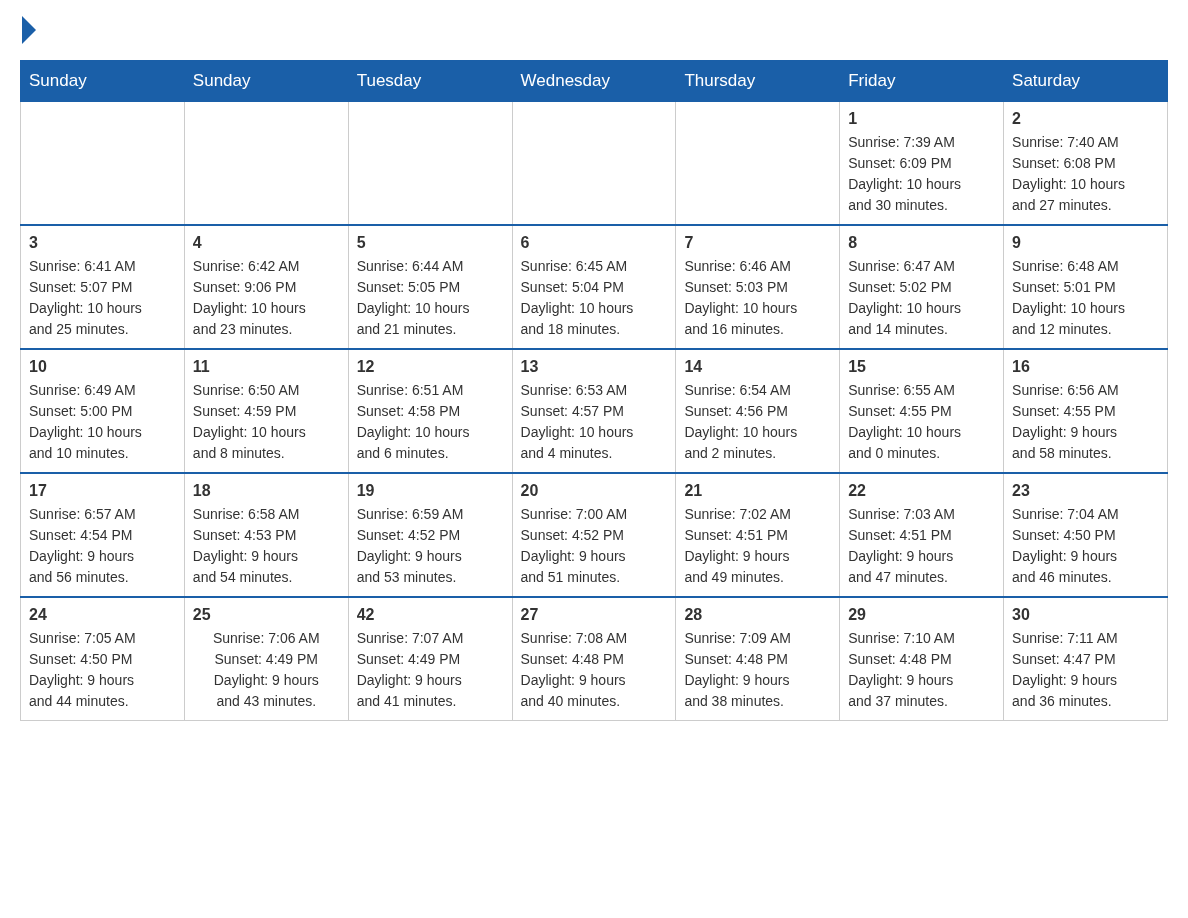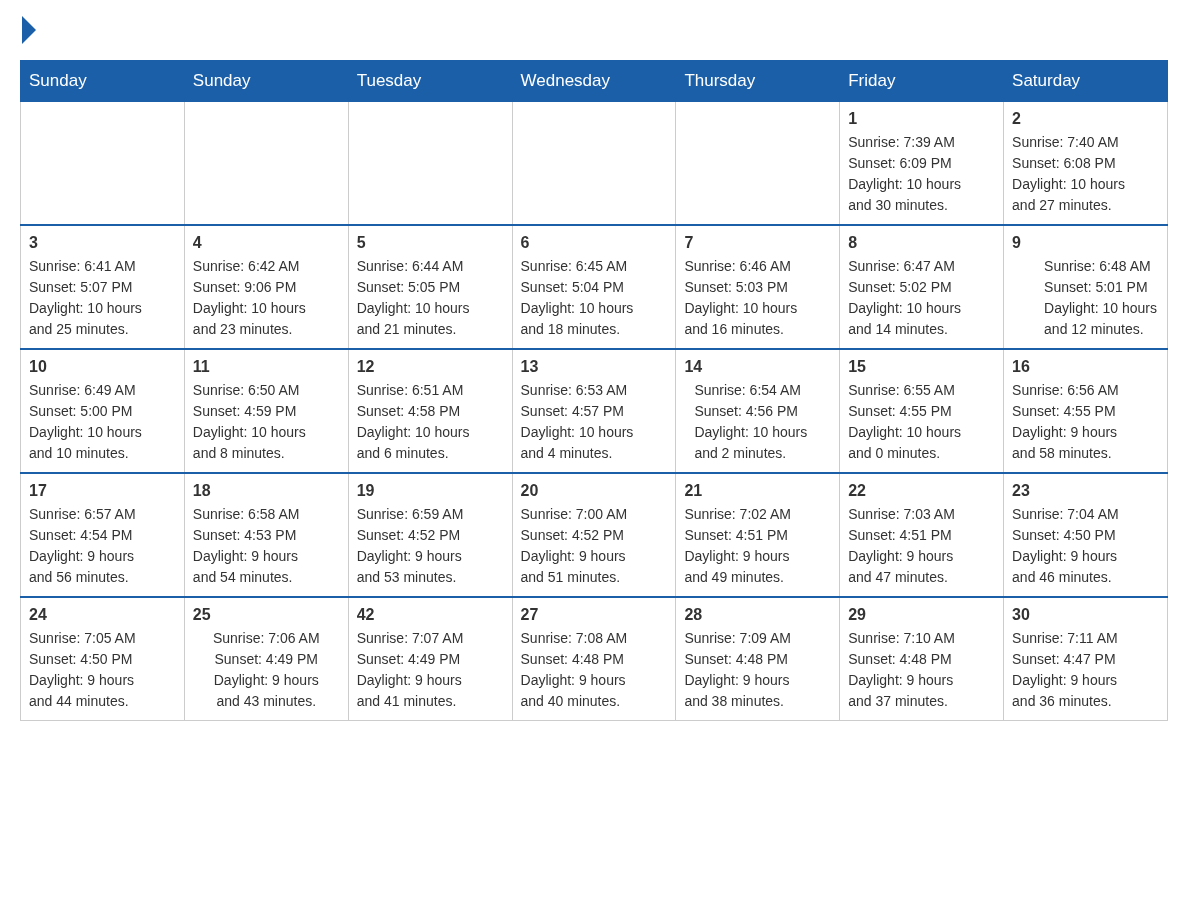--- a/index.html
+++ b/index.html
@@ -191,21 +191,21 @@
         </td>
         <td>
           <span class="day-number">8</span>
           <div class="day-info" style="white-space: pre-line;">Sunrise: 6:47 AM
 Sunset: 5:02 PM
 Daylight: 10 hours
 and 14 minutes.</div>
         </td>
         <td>
           <span class="day-number">9</span>
-          <div class="day-info" style="white-space: pre-line; margin-left: 32px;">Sunrise: 6:48 AM
+          <div class="day-info" style="white-space: pre-line;">Sunrise: 6:48 AM
 Sunset: 5:01 PM
 Daylight: 10 hours
 and 12 minutes.</div>
         </td>
       </tr>
       <tr class="row-divider">
         <td>
           <span class="day-number">10</span>
           <div class="day-info" style="white-space: pre-line;">Sunrise: 6:49 AM
 Sunset: 5:00 PM
@@ -228,21 +228,21 @@
         </td>
         <td>
           <span class="day-number">13</span>
           <div class="day-info" style="white-space: pre-line;">Sunrise: 6:53 AM
 Sunset: 4:57 PM
 Daylight: 10 hours
 and 4 minutes.</div>
         </td>
         <td>
           <span class="day-number">14</span>
-          <div class="day-info" style="white-space: pre-line; margin-left: 10px;">Sunrise: 6:54 AM
+          <div class="day-info" style="white-space: pre-line;">Sunrise: 6:54 AM
 Sunset: 4:56 PM
 Daylight: 10 hours
 and 2 minutes.</div>
         </td>
         <td>
           <span class="day-number">15</span>
           <div class="day-info" style="white-space: pre-line;">Sunrise: 6:55 AM
 Sunset: 4:55 PM
 Daylight: 10 hours
 and 0 minutes.</div>

